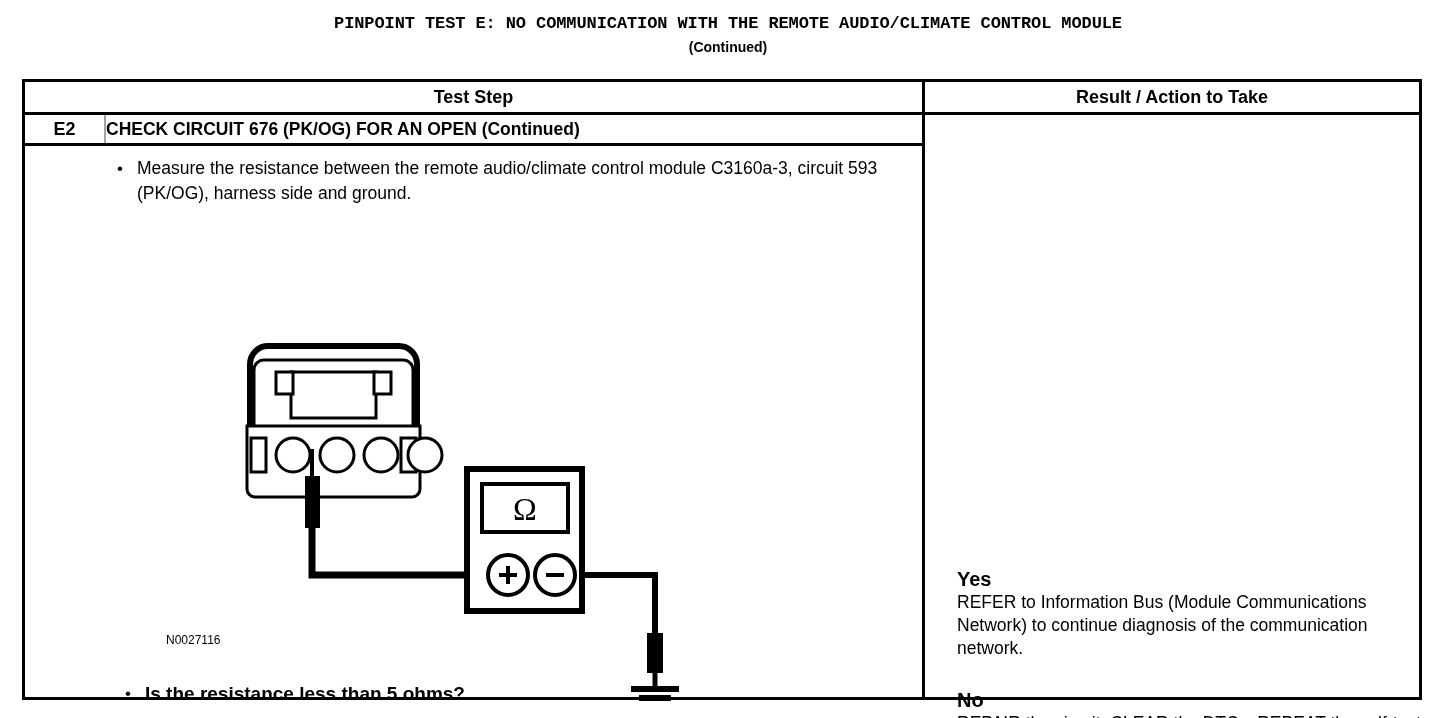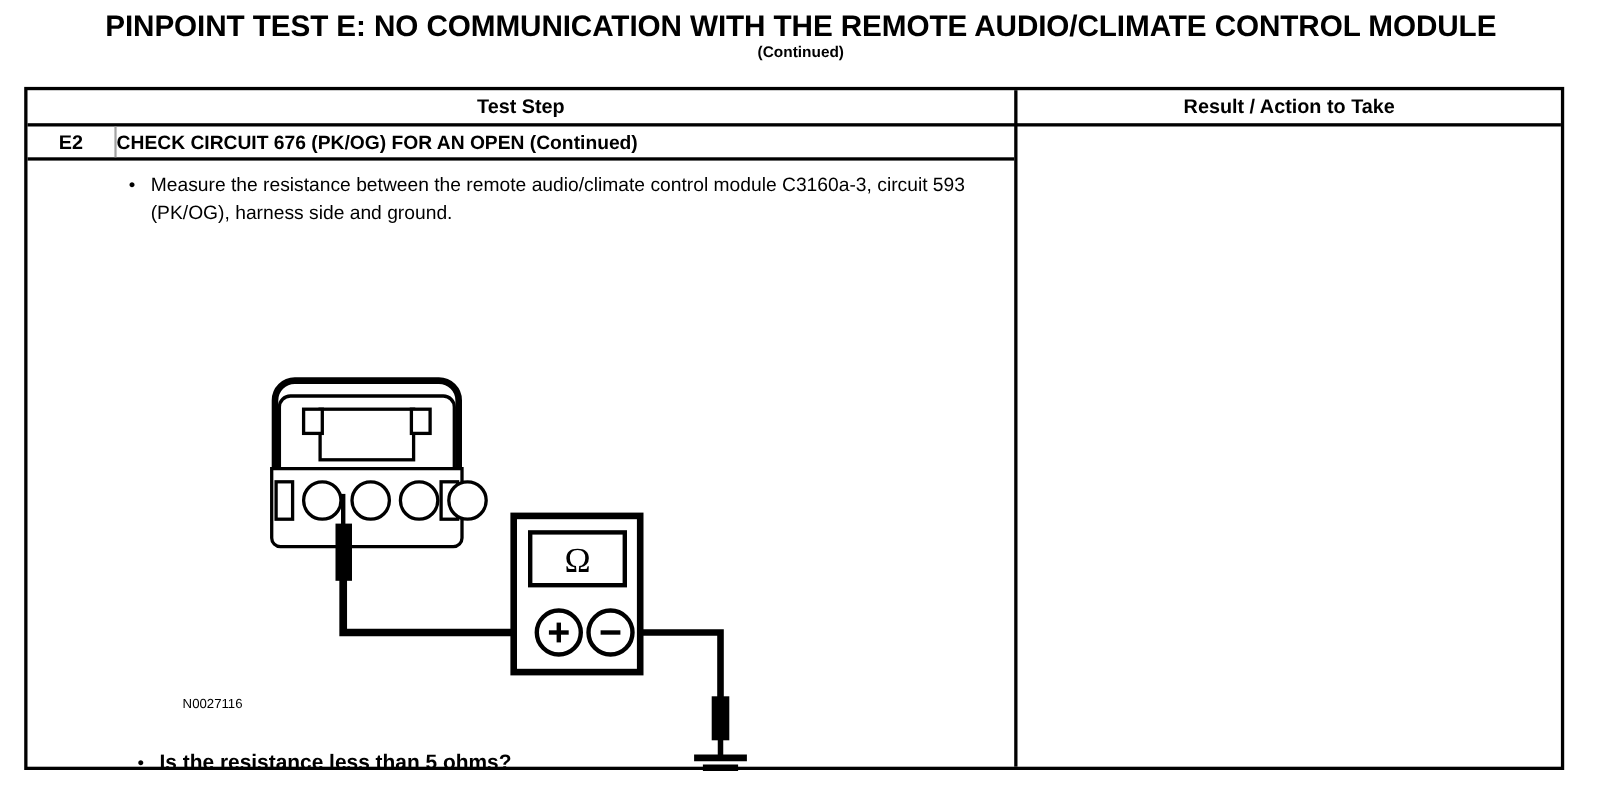--- a/index.html
+++ b/index.html
@@ -18,25 +18,26 @@
 
   
   #doc-title {
     position: absolute;
     left: 0;
     top: 12px;
     width: 1456px;
     text-align: center;
   }
   #doc-title .line1 {
-    font-size: 27px;
+    font-size: 17px;
     font-weight: bold;
     letter-spacing: -0.1px;
     white-space: nowrap;
     line-height: 24px;
+    font-family: Liberation Mono, monospace;
   }
   #doc-title .line2 {
     font-size: 14px;
     font-weight: bold;
     line-height: 22px;
   }
 
   
   #test-table {
     position: absolute;
@@ -290,14 +291,24 @@
     </svg>
 
     <div id="figure-ref">N0027116</div>
 
     <div class="bullet-block" id="question-block">
       <span class="bullet-dot">•</span>
       <span class="bullet-text">Is the resistance less than 5 ohms?</span>
     </div>
   </div>
 
+  <div id="result-body">
+    <div class="result-group" id="yes-group">
+      <div class="result-label">Yes</div>
+      <div class="result-text">REFER to Information Bus (Module Communications Network) to continue diagnosis of the communication network.</div>
+    </div>
+    <div class="result-group" id="no-group">
+      <div class="result-label">No</div>
+      <div class="result-text">REPAIR the circuit. CLEAR the DTCs. REPEAT the self-test.</div>
+    </div>
+  </div>
 
 </div>
 
 </body></html>

